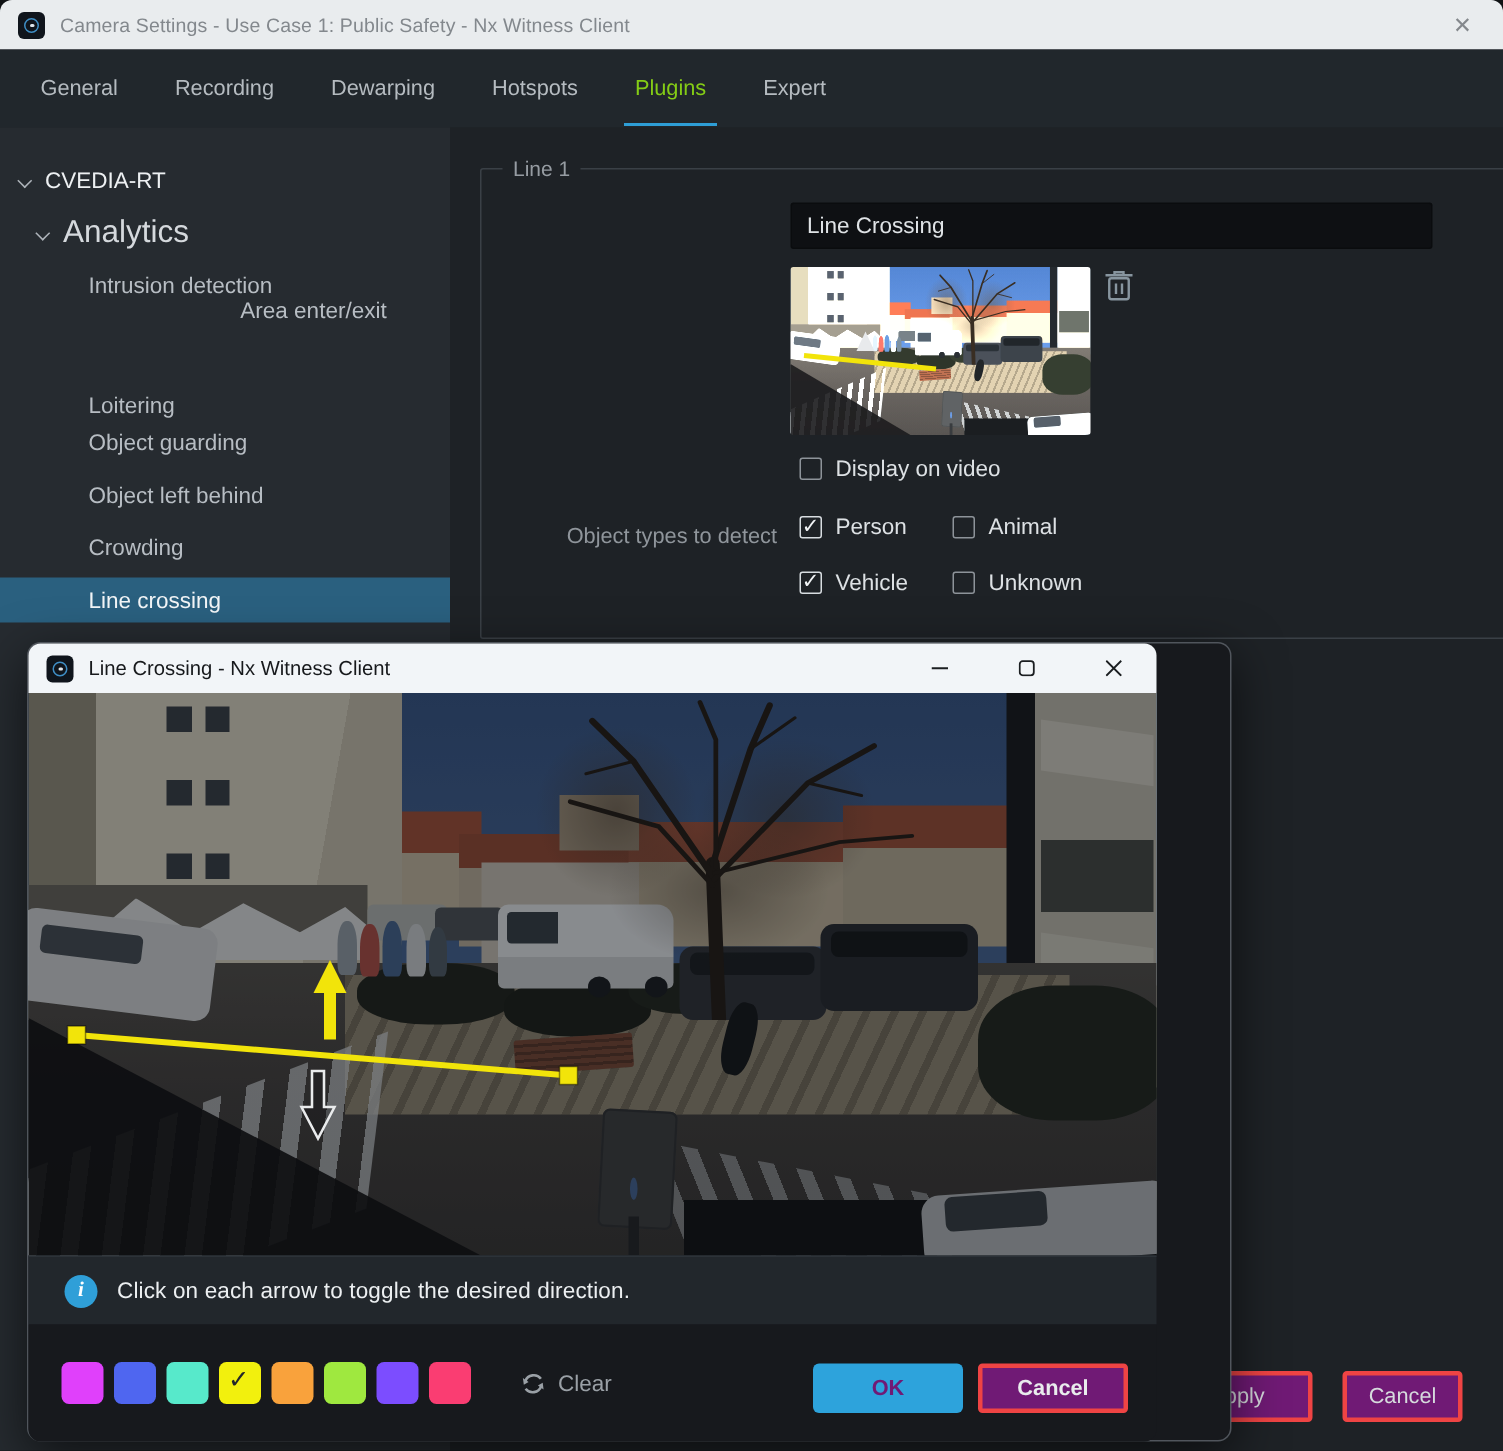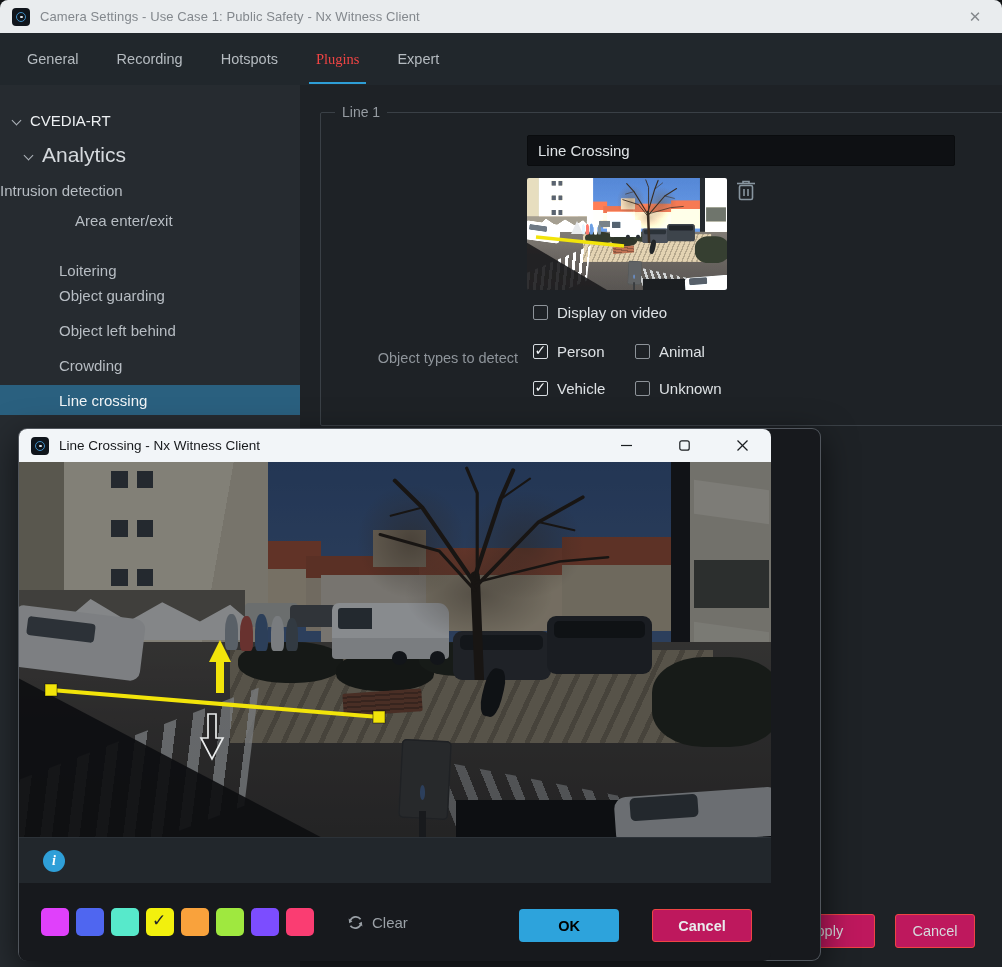--- a/index.html
+++ b/index.html
@@ -8,21 +8,21 @@
   .app{position:absolute;left:0;top:0;width:1002px;height:967px;background:#1e2226;border-radius:8px 8px 0 0;}
   .mw-titlebar{position:absolute;left:0;top:0;width:1002px;height:33px;background:#e9ecee;border-radius:8px 8px 0 0;display:flex;align-items:center;}
   .mw-title{font-size:13px;color:#83888d;margin-left:10px;letter-spacing:.1px;}
   .nx-ico{width:18px;height:18px;margin-left:12px;border-radius:4px;background:#10151c;position:relative;flex:0 0 auto;}
   .nx-ico::before{content:"";position:absolute;left:4px;top:4px;width:8px;height:8px;border:1.6px solid #3f8ec5;border-radius:50%;}
   .nx-ico::after{content:"";position:absolute;left:8px;top:8px;width:2.5px;height:2.5px;background:#dfe6ec;border-radius:50%;}
   .mw-close{position:absolute;right:12px;top:0;width:30px;height:33px;display:flex;align-items:center;justify-content:center;color:#84888c;font-size:15px;cursor:pointer;}
   .tabbar{position:absolute;left:0;top:33px;width:1002px;height:52px;background:#21272c;display:flex;align-items:center;padding-left:27px;box-sizing:border-box;gap:0;}
   .tab{position:relative;height:52px;display:flex;align-items:center;padding:0 19px 0 19px;font-size:14.5px;color:#b5bbc0;cursor:pointer;}
   .tab:first-child{padding-left:0;}
-  .tab.active{color:#ef4444;font-family:Liberation Serif, serif;}
+  .tab.active{color:#84cc16;}
   .tab.active::after{content:"";position:absolute;left:12px;right:12px;bottom:1px;height:2px;background:#2e9ed6;}
   .tab:first-child.active::after{left:-7px;}
   
   .sidebar{position:absolute;left:0;top:85px;width:300px;height:882px;background:#262b30;}
   .tree-row{position:absolute;left:0;width:300px;height:30px;display:flex;align-items:center;cursor:pointer;}
   .chev{width:9px;height:9px;position:relative;margin-right:9px;flex:0 0 auto;}
   .chev::before{content:"";position:absolute;left:1px;top:1px;width:6px;height:6px;border-right:1.6px solid #aeb4ba;border-bottom:1.6px solid #aeb4ba;transform:rotate(45deg);}
   .t-root{color:#edf0f2;font-size:15px;}
   .t-group{color:#d5d9dd;font-size:21px;}
   .t-item{color:#b7bdc3;font-size:15px;}
@@ -38,21 +38,21 @@
   .thumb .scene-scale{position:absolute;left:0;top:0;width:754px;height:375px;transform:scale(0.2653,0.29867);transform-origin:0 0;filter:brightness(1.5) saturate(1.05);}
   .thumb svg.tline{position:absolute;left:0;top:0;z-index:5;}
   .trash-btn{position:absolute;left:435px;top:94px;width:24px;height:26px;cursor:pointer;}
   .chk-row{position:absolute;display:flex;align-items:center;gap:9px;cursor:pointer;justify-content:space-between;}
   .cb{width:15px;height:15px;border:1.6px solid #8d9399;border-radius:2px;box-sizing:border-box;position:relative;flex:0 0 auto;}
   .cb.checked{border-color:#d8dde1;}
   .cb.checked::after{content:"✓";position:absolute;left:0.5px;top:-3.5px;font-size:14px;font-weight:bold;color:#f2f5f7;}
   .chk-label{font-size:15px;color:#dde1e4;}
   .field-label{position:absolute;left:60px;top:265px;width:158px;text-align:right;font-size:14.5px;color:#8f959b;}
   .btn{display:flex;align-items:center;justify-content:center;border-radius:3px;font-size:14.5px;cursor:pointer;box-sizing:border-box;}
-  .btn-dark{background:#be185d;border:1px solid #ef4444;color:#d6dadd;}
+  .btn-dark{background:#701a75;border:3px solid #ef4444;color:#d6dadd;}
   .mw-apply{position:absolute;left:475px;top:829px;width:100px;height:34px;}
   .mw-cancel{position:absolute;left:595px;top:829px;width:80px;height:34px;}
   
   .dialog{position:absolute;left:18px;top:428px;width:803px;height:533px;border-radius:9px;background:#17191d;
     box-shadow:0 10px 34px rgba(0,0,0,.6);border:1px solid rgba(150,160,170,.45);box-sizing:border-box;}
   .dlg-titlebar{position:absolute;left:0;top:0;width:752px;height:33px;background:#f2f5f8;border-radius:8px 8px 0 0;display:flex;align-items:center;}
   .dlg-title{font-size:13.5px;color:#17191c;margin-left:10px;}
   .dlg-controls{position:absolute;right:0;top:0;height:33px;display:flex;}
   .dlg-cbtn{width:58px;height:33px;display:flex;align-items:center;justify-content:center;cursor:pointer;color:#1b1e21;}
   .photo{position:absolute;left:0;top:33px;width:752px;height:375px;overflow:hidden;background:#20262c;cursor:crosshair;}
@@ -62,57 +62,58 @@
   svg.line-ovl{position:absolute;left:0;top:0;z-index:6;}
   .infobar{position:absolute;left:0;top:408px;width:752px;height:46px;background:#22272c;display:flex;align-items:center;border-top:1px solid #2c3238;box-sizing:border-box;}
   .info-ico{width:22px;height:22px;border-radius:50%;background:#2f9fd8;color:#fff;display:flex;align-items:center;justify-content:center;
     font-size:14px;font-weight:bold;font-style:italic;margin-left:24px;flex:0 0 auto;font-family:"Liberation Serif",serif;}
   .info-text{margin-left:13px;font-size:15px;color:#eceff1;font-weight:500;letter-spacing:.1px;}
   .dlg-footer{position:absolute;left:0;top:454px;width:752px;height:78px;background:#17191d;border-radius:0 0 8px 8px;display:flex;align-items:center;}
   .swatches{display:flex;gap:7px;margin-left:22px;}
   .swatch{width:28px;height:28px;border-radius:5px;cursor:pointer;position:relative;}
   .swatch.selected::after{content:"✓";position:absolute;left:6px;top:2px;font-size:17px;font-weight:bold;color:#23262a;}
   .clear-btn{display:flex;align-items:center;gap:8px;margin-left:33px;cursor:pointer;color:#9aa0a6;font-size:15px;}
-  .dlg-ok{position:absolute;left:500px;top:26px;width:100px;height:33px;background:#2da3dc;color:#000000;font-weight:bold;border-radius:4px;text-align:center;}
+  .dlg-ok{position:absolute;left:523px;top:26px;width:100px;height:33px;background:#2da3dc;color:#701a75;font-weight:bold;border-radius:4px;text-align:center;}
   .dlg-cancel{position:absolute;left:633px;top:26px;width:100px;height:33px;font-weight:bold;color:#e9eced;}
   
   svg{display:block;}
 </style>
 </head>
 <body>
 
 <div class="app">
 
   <div class="mw-titlebar">
     <div class="nx-ico"></div>
     <div class="mw-title">Camera Settings - Use Case 1: Public Safety - Nx Witness Client</div>
     <div class="mw-close">✕</div>
   </div>
 
   <div class="tabbar">
     <div class="tab">General</div>
     <div class="tab">Recording</div>
+    <div class="tab">Dewarping</div>
     <div class="tab">Hotspots</div>
     <div class="tab active">Plugins</div>
     <div class="tab">Expert</div>
   </div>
 
   <div class="sidebar">
     <div class="tree-row" style="top:20px;padding-left:12px;">
       <span class="chev"></span>
       <span class="t-root">CVEDIA-RT</span>
     </div>
     <div class="tree-row" style="top:55px;padding-left:24px;">
       <span class="chev"></span>
       <span class="t-group">Analytics</span>
     </div>
-    <div class="tree-row" style="top:90px;">
+    <div class="tree-row" style="top:90px;padding-left:59px;">
         <span class="t-item">Intrusion detection</span>
       </div>
-    <div class="tree-row" style="top:120px;padding-left:75px;">
+    <div class="tree-row" style="top:107px;padding-left:59px;justify-content:center;">
         <span class="t-item">Area enter/exit</span>
       </div>
     <div class="tree-row" style="top:170px;padding-left:59px;">
         <span class="t-item">Loitering</span>
       </div>
     <div class="tree-row" style="top:195px;padding-left:59px;">
         <span class="t-item">Object guarding</span>
       </div>
     <div class="tree-row" style="top:230px;padding-left:59px;">
         <span class="t-item">Object left behind</span>
@@ -406,20 +407,21 @@
       <line x1="32" y1="228" x2="360" y2="255" stroke="#f2e40a" stroke-width="4"></line>
       <rect x="26" y="222" width="12" height="12" fill="#f2e40a" stroke="rgba(0,0,0,.45)" stroke-width="1"></rect>
       <rect x="354" y="249" width="12" height="12" fill="#f2e40a" stroke="rgba(0,0,0,.45)" stroke-width="1"></rect>
       <path d="M201 178 L212 200 L205 200 L205 231 L197 231 L197 200 L190 200 Z" fill="#f2e40a"></path>
       <path d="M189 252 L197 252 L197 276 L204 276 L193 297 L182 276 L189 276 Z" fill="rgba(15,17,20,.3)" stroke="#e9ebec" stroke-width="1.7"></path>
     </svg>
   </div>
 
   <div class="infobar">
     <div class="info-ico">i</div>
+    <div class="info-text">Click on each arrow to toggle the desired direction.</div>
   </div>
 
   <div class="dlg-footer">
     <div class="swatches">
       <div class="swatch" style="background-color: rgb(224, 64, 251);"></div>
       <div class="swatch" style="background-color: rgb(79, 102, 240);"></div>
       <div class="swatch" style="background-color: rgb(87, 233, 203);"></div>
       <div class="swatch selected" style="background-color: rgb(242, 240, 13);"></div>
       <div class="swatch" style="background-color: rgb(249, 162, 60);"></div>
       <div class="swatch" style="background-color: rgb(159, 232, 63);"></div>

